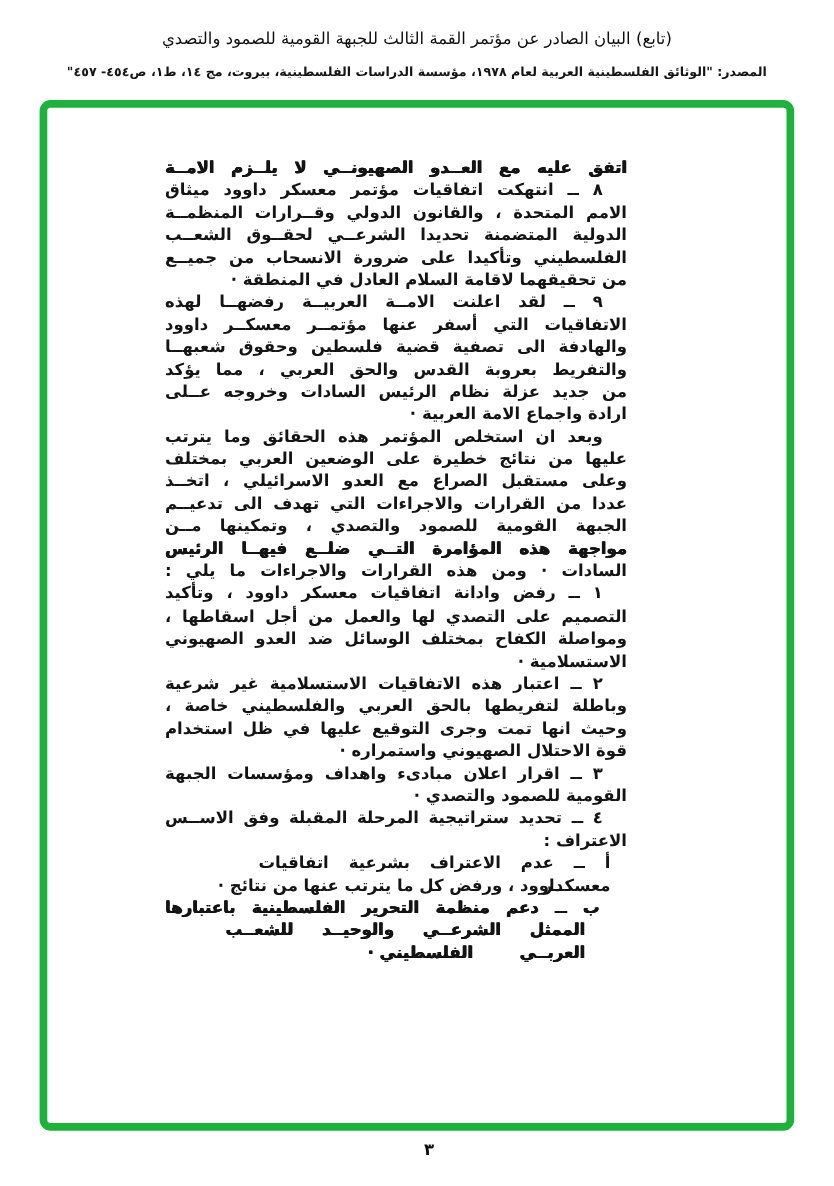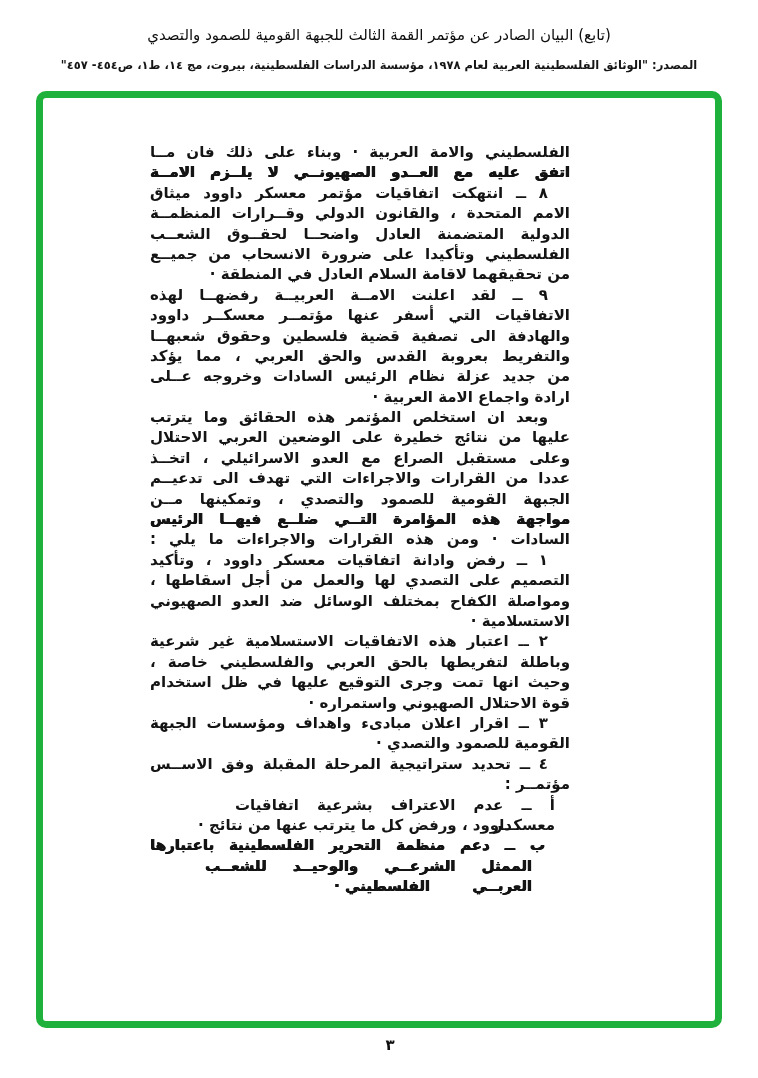--- a/index.html
+++ b/index.html
@@ -69,52 +69,51 @@
 </head>
 <body>
 
 <div class="hdr-title">(تابع)  البيان الصادر عن مؤتمر القمة الثالث للجبهة القومية للصمود والتصدي</div>
 
 <div class="hdr-source">المصدر: "الوثائق الفلسطينية العربية لعام ١٩٧٨، مؤسسة الدراسات الفلسطينية، بيروت، مج ١٤، ط١، ص٤٥٤- ٤٥٧"</div>
 
 <div class="green-frame" style="border-color: rgb(30, 178, 60);"></div>
 
 <div class="text-col" id="text-col" style="color: rgb(20, 20, 20);">
-    <div class="line just">الفلسطيني والامة العربية · وبناء على ذلك فان مــا</div>
     <div class="line just heavy">اتفق عليه مع العــدو الصهيونــي لا يلــزم الامــة</div>
     <div class="line just" style="padding-right: 22px;">٨ ــ انتهكت اتفاقيات مؤتمر معسكر داوود ميثاق</div>
     <div class="line just">الامم المتحدة ، والقانون الدولي وقــرارات المنظمــة</div>
-    <div class="line just">الدولية المتضمنة العادل واضحــا لحقــوق الشعــب</div>
+    <div class="line just">الدولية المتضمنة تحديدا الشرعــي لحقــوق الشعــب</div>
     <div class="line just">الفلسطيني وتأكيدا على ضرورة الانسحاب من جميــع</div>
     <div class="line">من تحقيقهما لاقامة السلام العادل في المنطقة ·</div>
     <div class="line just" style="padding-right: 22px;">٩ ــ لقد اعلنت الامــة العربيــة رفضهــا لهذه</div>
     <div class="line just">الاتفاقيات التي أسفر عنها مؤتمــر معسكــر داوود</div>
     <div class="line just">والهادفة الى تصفية قضية فلسطين وحقوق شعبهــا</div>
     <div class="line just">والتفريط بعروبة القدس والحق العربي ، مما يؤكد</div>
     <div class="line just">من جديد عزلة نظام الرئيس السادات وخروجه عــلى</div>
     <div class="line">ارادة واجماع الامة العربية ·</div>
     <div class="line just" style="padding-right: 22px;">وبعد ان استخلص المؤتمر هذه الحقائق وما يترتب</div>
-    <div class="line just">عليها من نتائج خطيرة على الوضعين العربي الاحتلال</div>
+    <div class="line just">عليها من نتائج خطيرة على الوضعين العربي بمختلف</div>
     <div class="line just">وعلى مستقبل الصراع مع العدو الاسرائيلي ، اتخــذ</div>
     <div class="line just">عددا من القرارات والاجراءات التي تهدف الى تدعيــم</div>
     <div class="line just">الجبهة القومية للصمود والتصدي ، وتمكينها مــن</div>
     <div class="line just heavy">مواجهة هذه المؤامرة التــي ضلــع فيهــا الرئيس</div>
     <div class="line just">السادات · ومن هذه القرارات والاجراءات ما يلي :</div>
     <div class="line just" style="padding-right: 22px;">١ ــ رفض وادانة اتفاقيات معسكر داوود ، وتأكيد</div>
     <div class="line just">التصميم على التصدي لها والعمل من أجل اسقاطها ،</div>
     <div class="line just">ومواصلة الكفاح بمختلف الوسائل ضد العدو الصهيوني</div>
     <div class="line">الاستسلامية ·</div>
     <div class="line just" style="padding-right: 22px;">٢ ــ اعتبار هذه الاتفاقيات الاستسلامية غير شرعية</div>
     <div class="line just">وباطلة لتفريطها بالحق العربي والفلسطيني خاصة ،</div>
     <div class="line just">وحيث انها تمت وجرى التوقيع عليها في ظل استخدام</div>
     <div class="line">قوة الاحتلال الصهيوني واستمراره ·</div>
     <div class="line just" style="padding-right: 22px;">٣ ــ اقرار اعلان مبادىء واهداف ومؤسسات الجبهة</div>
     <div class="line">القومية للصمود والتصدي ·</div>
     <div class="line just" style="padding-right: 22px;">٤ ــ تحديد ستراتيجية المرحلة المقبلة وفق الاســس</div>
-    <div class="line">مؤتمــر :</div>
+    <div class="line">الاعتراف :</div>
     <div class="line just" style="padding-right: 15px; padding-left: 85px;">أ ــ عدم الاعتراف بشرعية اتفاقيات معسكــر</div>
     <div class="line" style="padding-right: 58px;">داوود ، ورفض كل ما يترتب عنها من نتائج ·</div>
     <div class="line just heavy" style="padding-right: 25px;">ب ــ دعم منظمة التحرير الفلسطينية باعتبارها</div>
     <div class="line just heavy" style="padding-right: 38px; padding-left: 55px;">الممثل الشرعــي والوحيــد للشعــب العربــي</div>
     <div class="line heavy" style="padding-right: 140px;">الفلسطيني ·</div>
   </div>
 
 <div class="page-num">٣</div>
 
 </body></html>

